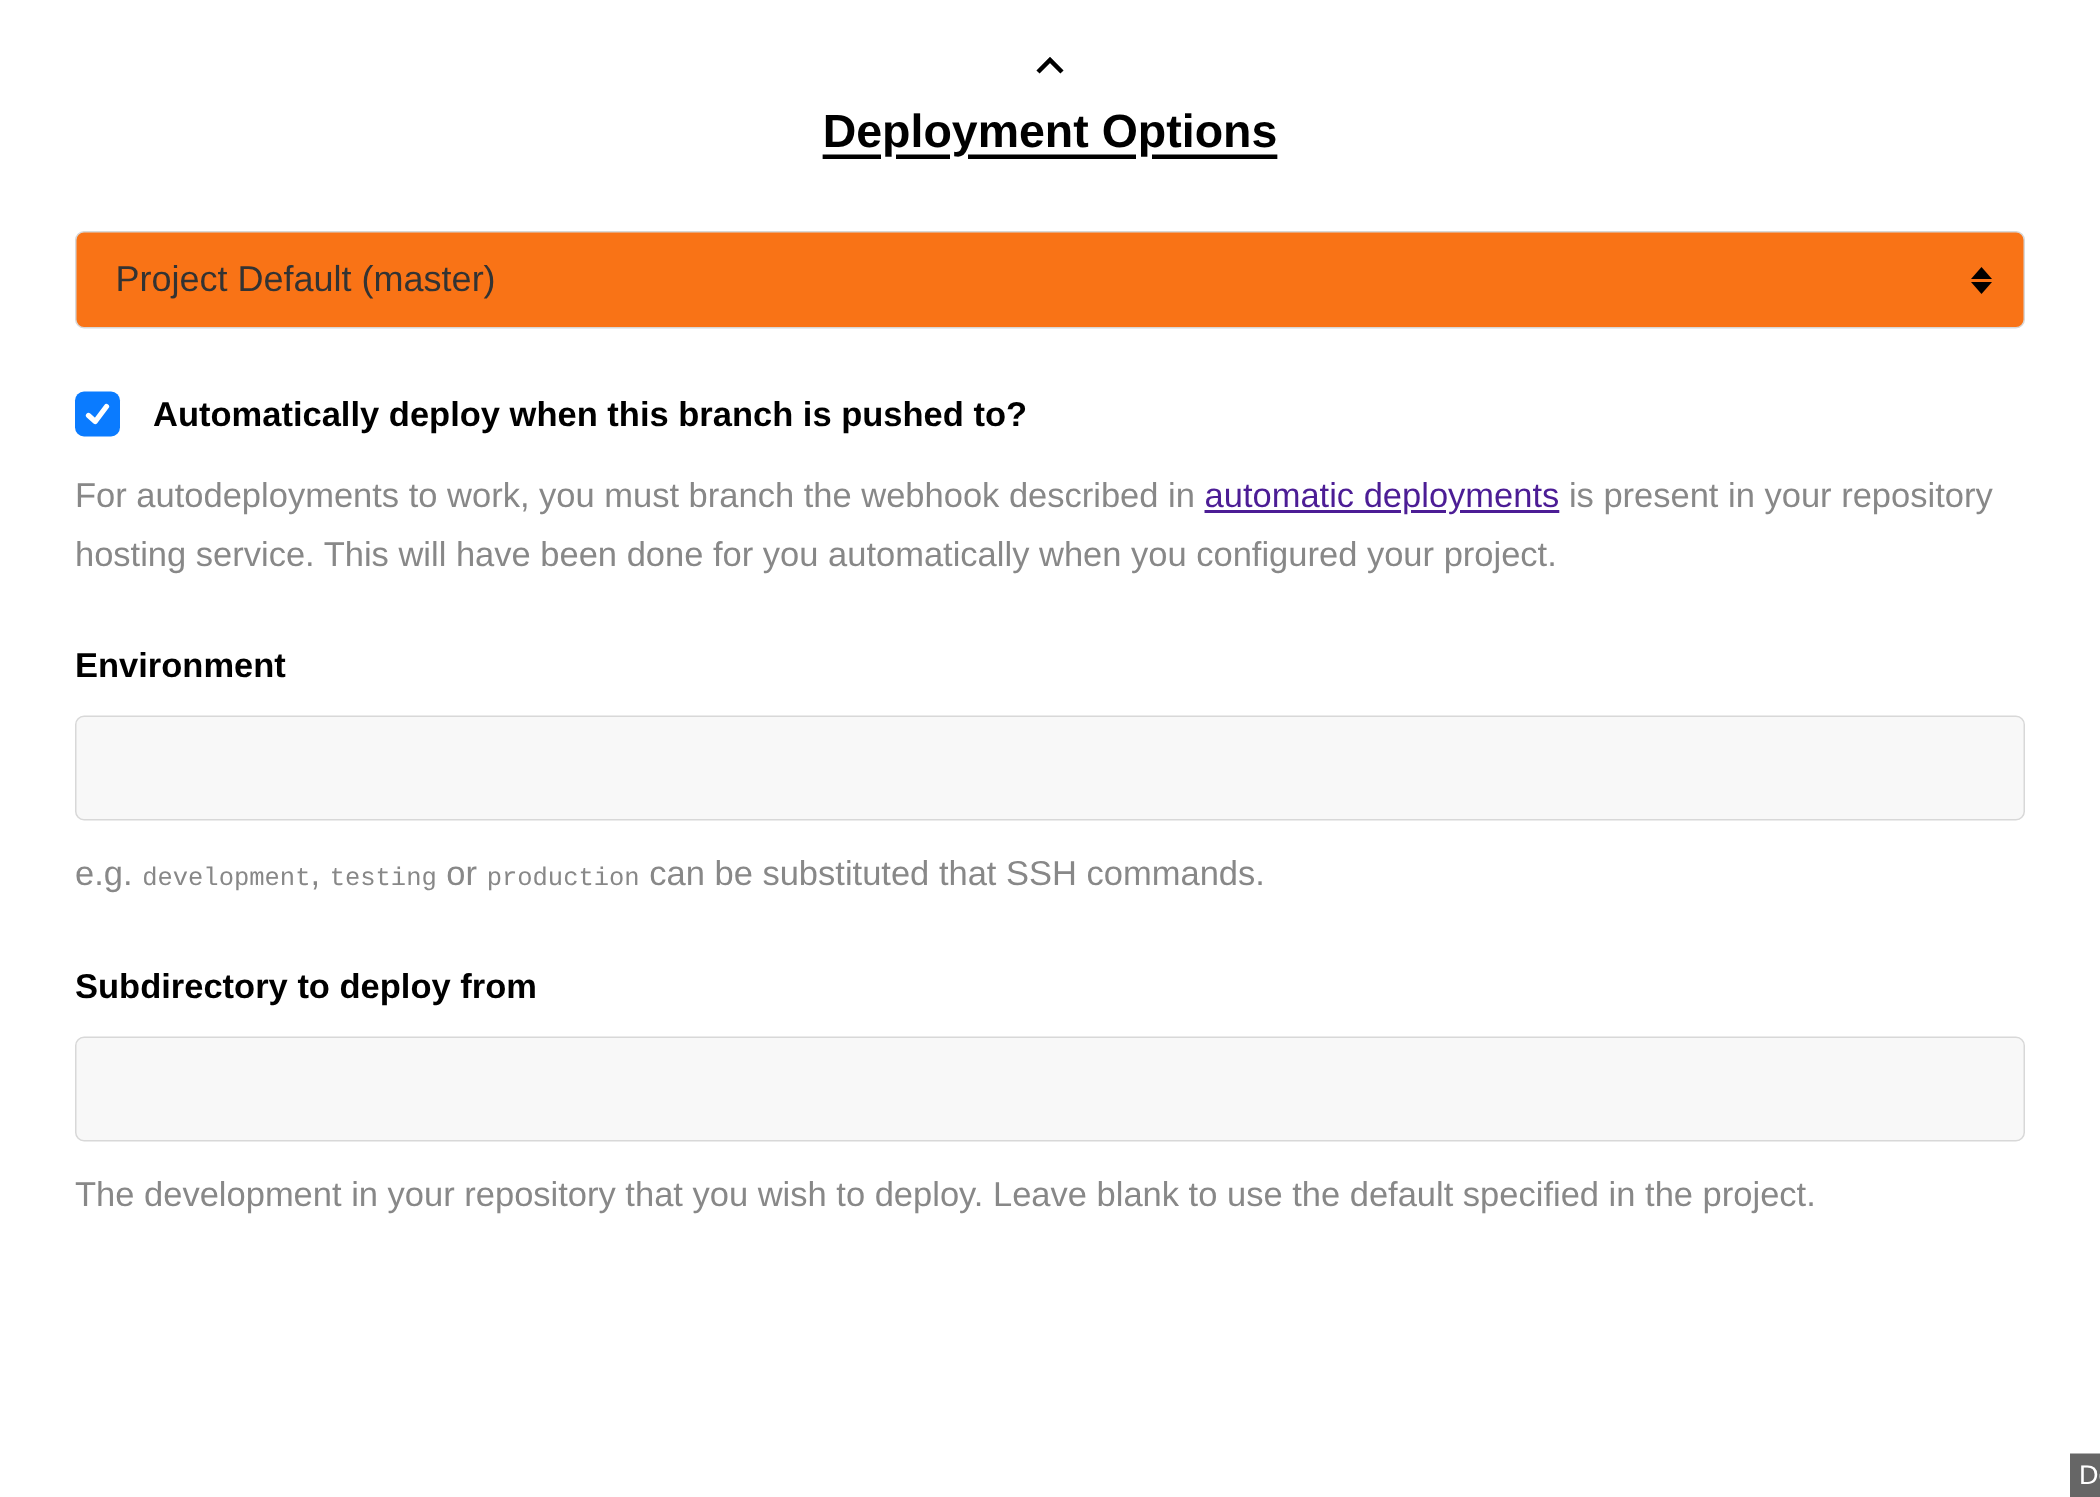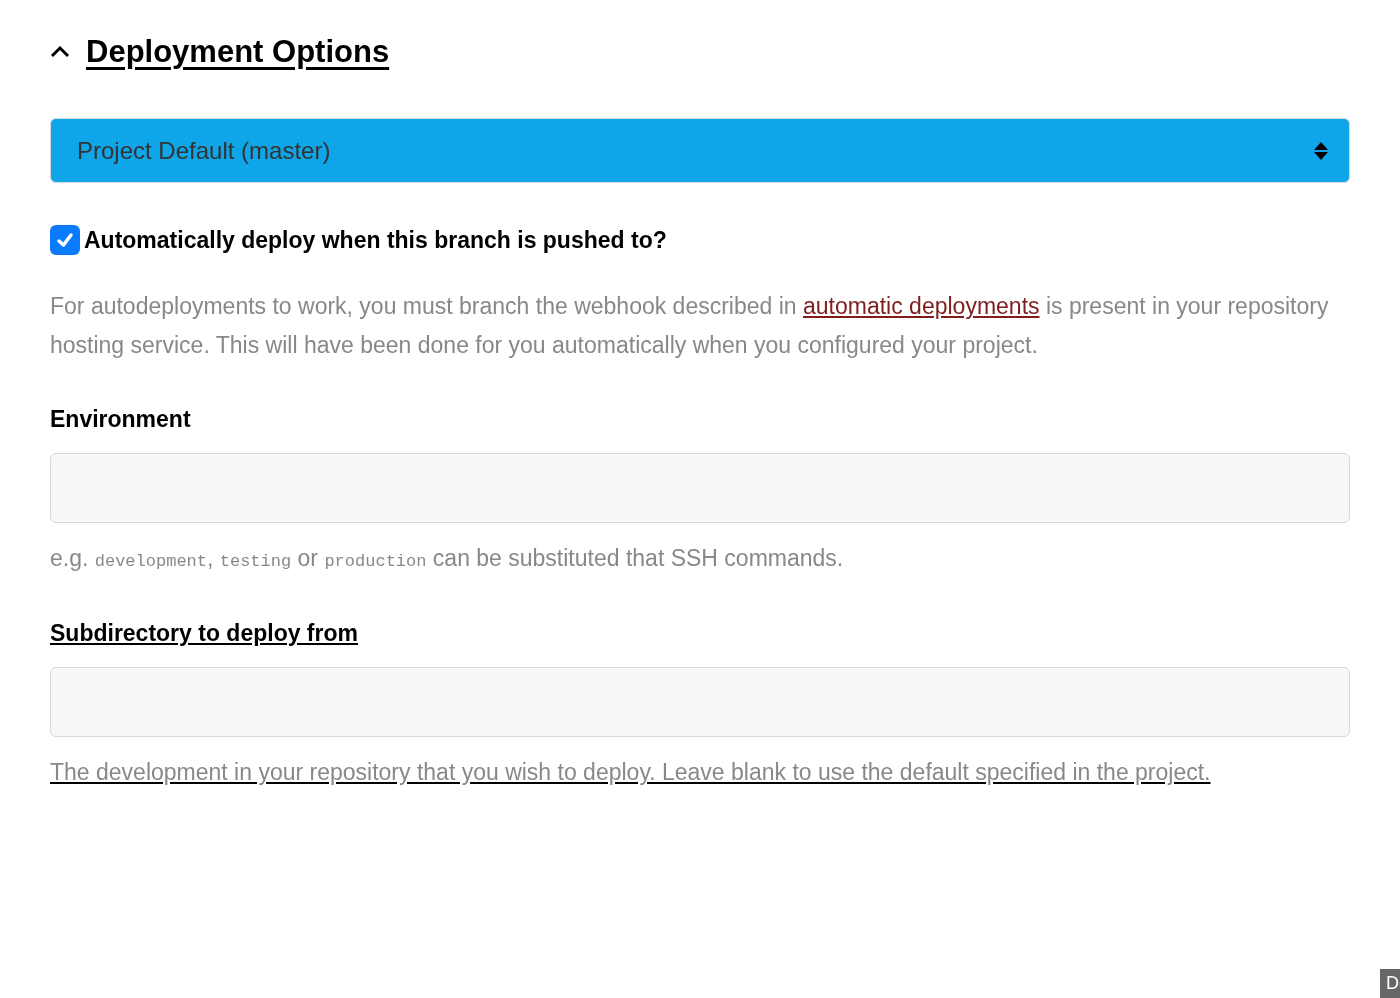--- a/index.html
+++ b/index.html
@@ -15,20 +15,21 @@
       padding: 34px 50px;
       width: 1400px;
     }
 
     .section-header {
       display: flex;
       align-items: center;
       gap: 16px;
       margin-bottom: 48px;
       cursor: pointer;
+      flex-direction: column;
     }
 
     .chevron-icon {
       width: 20px;
       height: 20px;
       display: flex;
       align-items: center;
       justify-content: center;
     }
 
@@ -61,21 +62,21 @@
       position: relative;
       width: 100%;
     }
 
     .select-field {
       width: 100%;
       height: 65px;
       padding: 0 26px;
       font-size: 24px;
       color: #333;
-      background: #0ea5e9;
+      background: #f97316;
       border: 1px solid #d8d8d8;
       border-radius: 6px;
       appearance: none;
       -webkit-appearance: none;
       cursor: pointer;
       font-family: inherit;
     }
 
     .select-arrows {
       position: absolute;
@@ -100,22 +101,22 @@
       width: 0;
       height: 0;
       border-left: 7px solid transparent;
       border-right: 7px solid transparent;
       border-top: 8px solid #000;
     }
 
     .checkbox-row {
       display: flex;
       align-items: center;
-      gap: 4px;
-      margin-bottom: 32px;
+      gap: 22px;
+      margin-bottom: 20px;
     }
 
     .checkbox {
       width: 30px;
       height: 30px;
       background: #0a7bff;
       border-radius: 6px;
       display: flex;
       align-items: center;
       justify-content: center;
@@ -139,21 +140,21 @@
     }
 
     .help-text {
       font-size: 23px;
       line-height: 1.68;
       color: #888;
       margin-bottom: 42px;
     }
 
     .help-text a {
-      color: #7f1d1d;
+      color: #4c1d95;
       margin-top: 10px;
     }
 
     .code-word {
       font-family: "SFMono-Regular", Consolas, "Liberation Mono", Menlo, monospace;
       font-size: 17px;
     }
 
     .text-input {
       width: 100%;
@@ -226,19 +227,19 @@
 </div>
 
 <div class="field-group">
   <label class="field-label">Environment</label>
   <input type="text" class="text-input" value="" style="">
   <p class="help-text-below">
     <span>e.g. </span><span class="code-word">development</span><span>, </span><span class="code-word">testing</span><span> or </span><span class="code-word">production</span><span> can be substituted that SSH commands.</span>
   </p>
 </div>
 
-<div class="field-group" style="margin-bottom:0;text-decoration:underline;">
+<div class="field-group" style="margin-bottom:0;">
   <label class="field-label">Subdirectory to deploy from</label>
   <input type="text" class="text-input" value="" style="">
   <p class="help-text-below">The development in your repository that you wish to deploy. Leave blank to use the default specified in the project.</p>
 </div>
 
 <div class="floating-button">Depl</div>
 
 </body></html>

